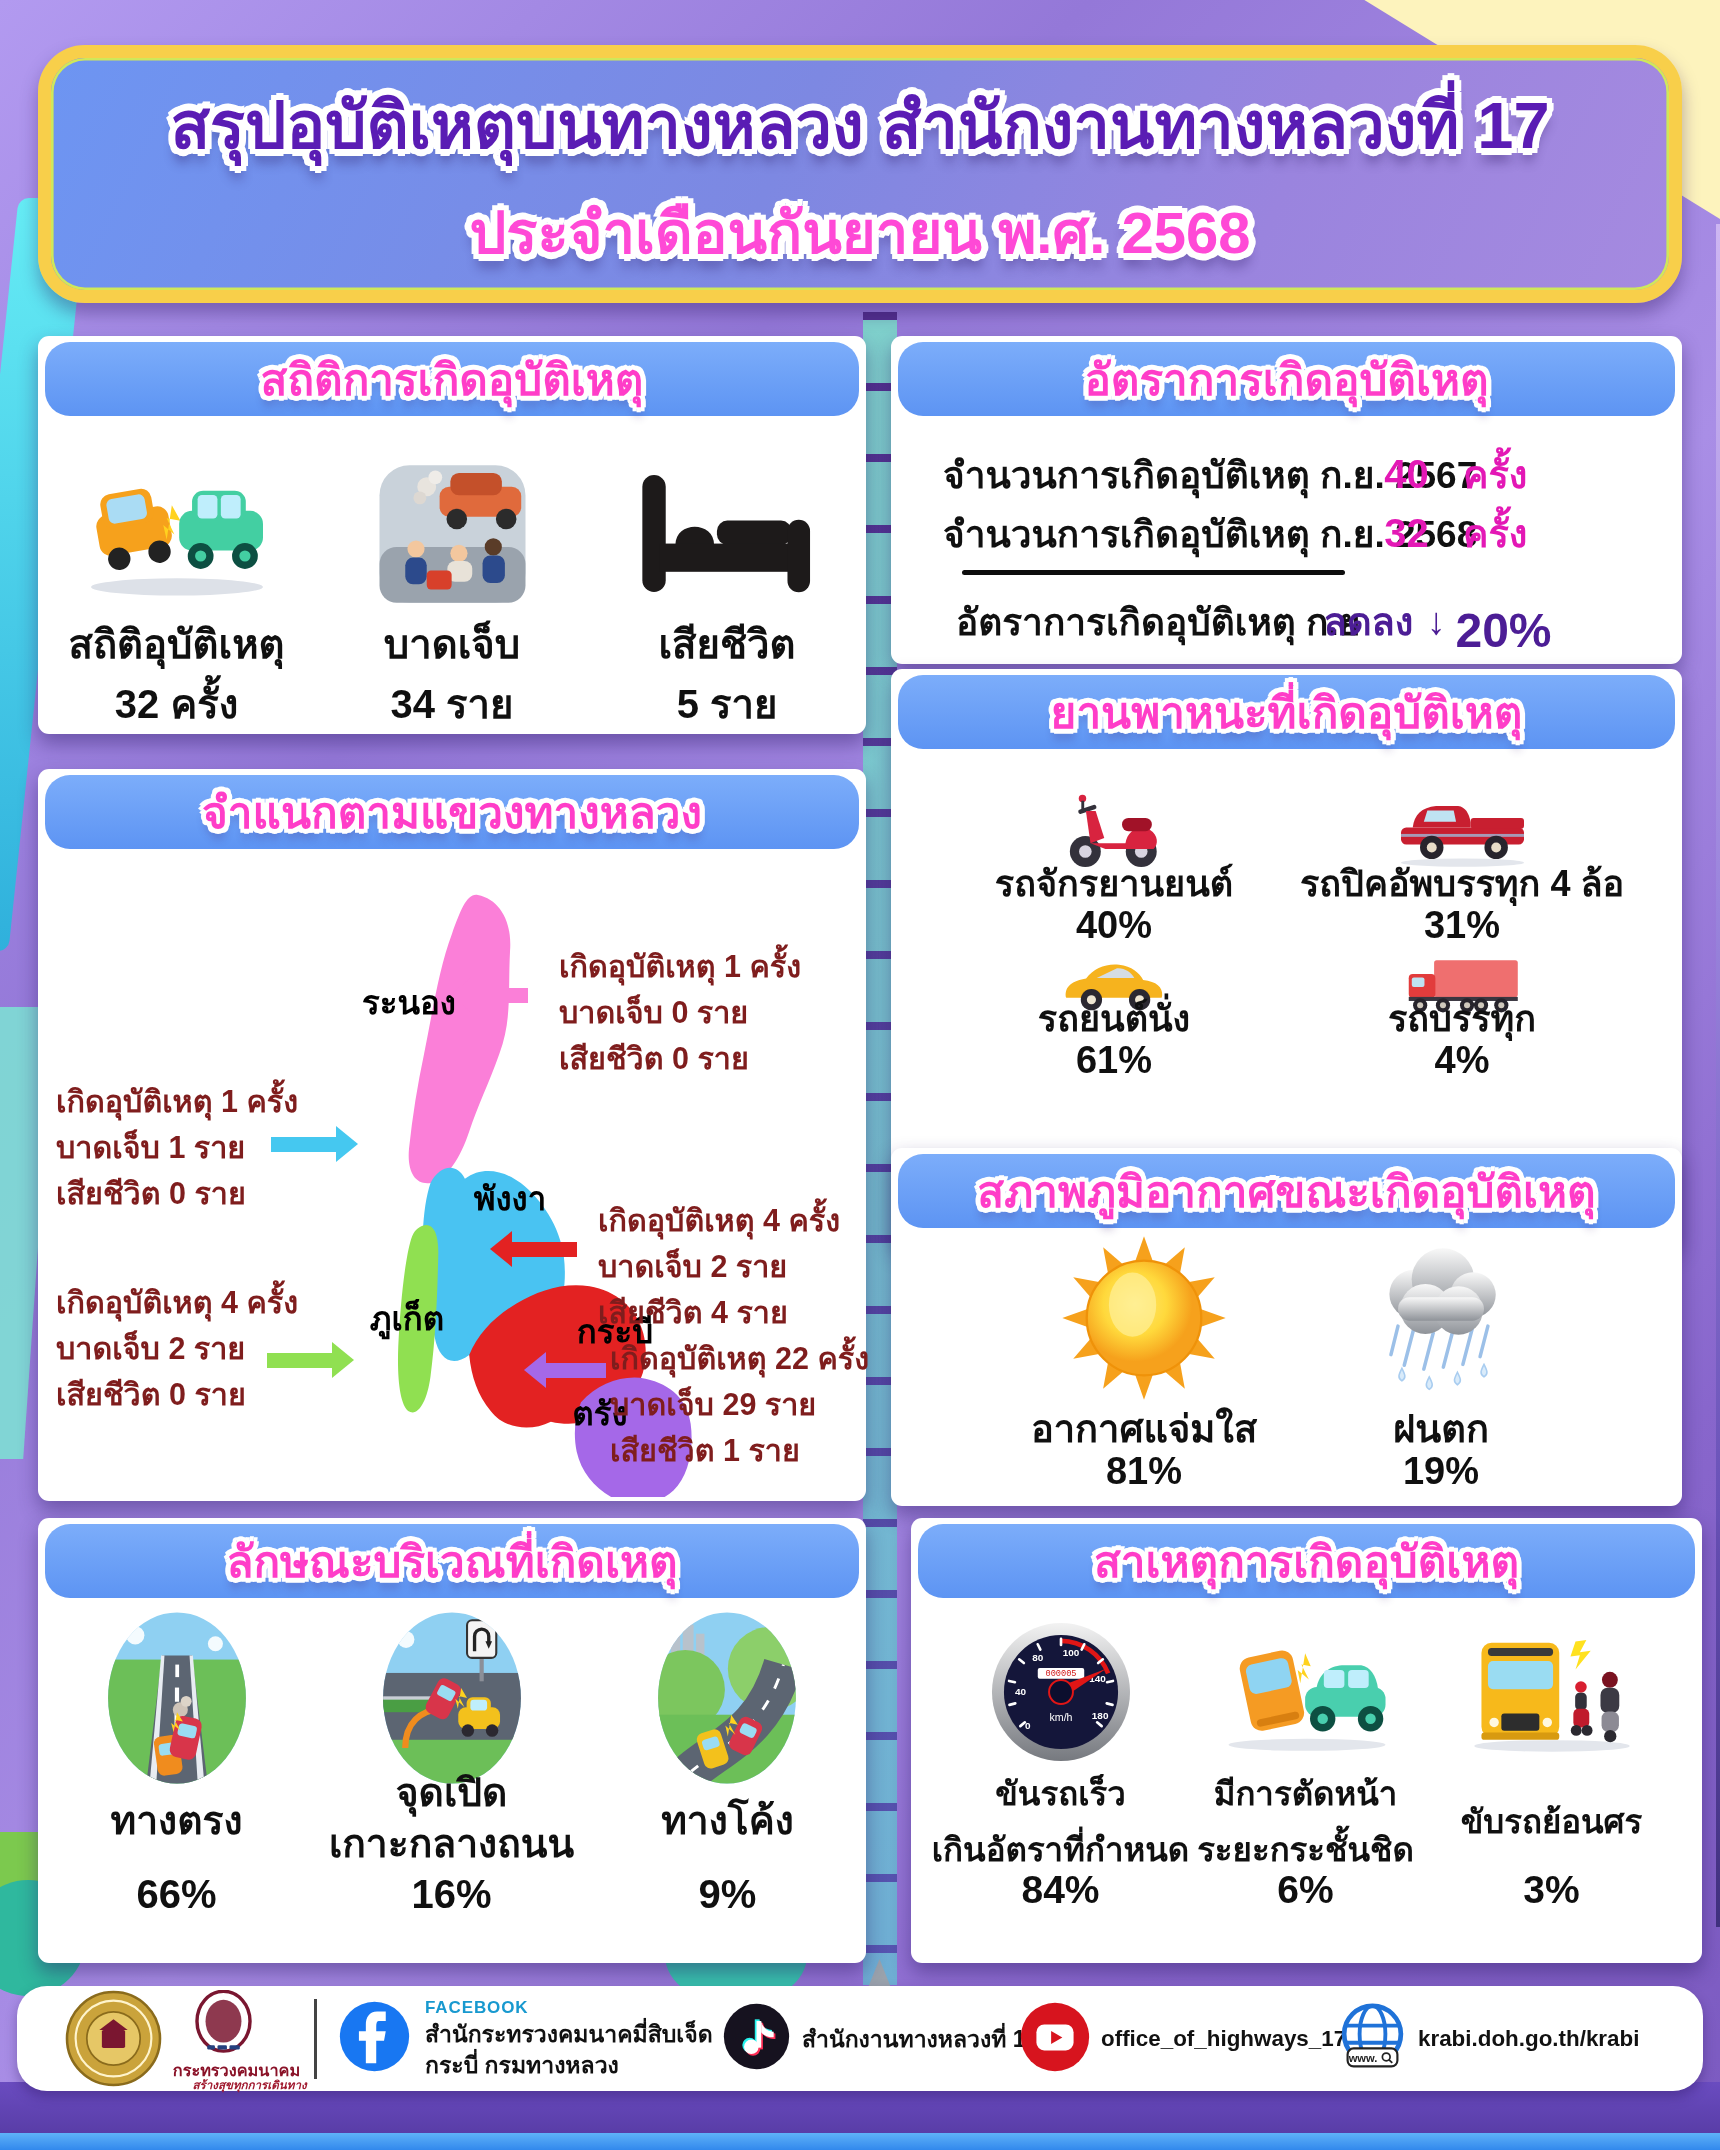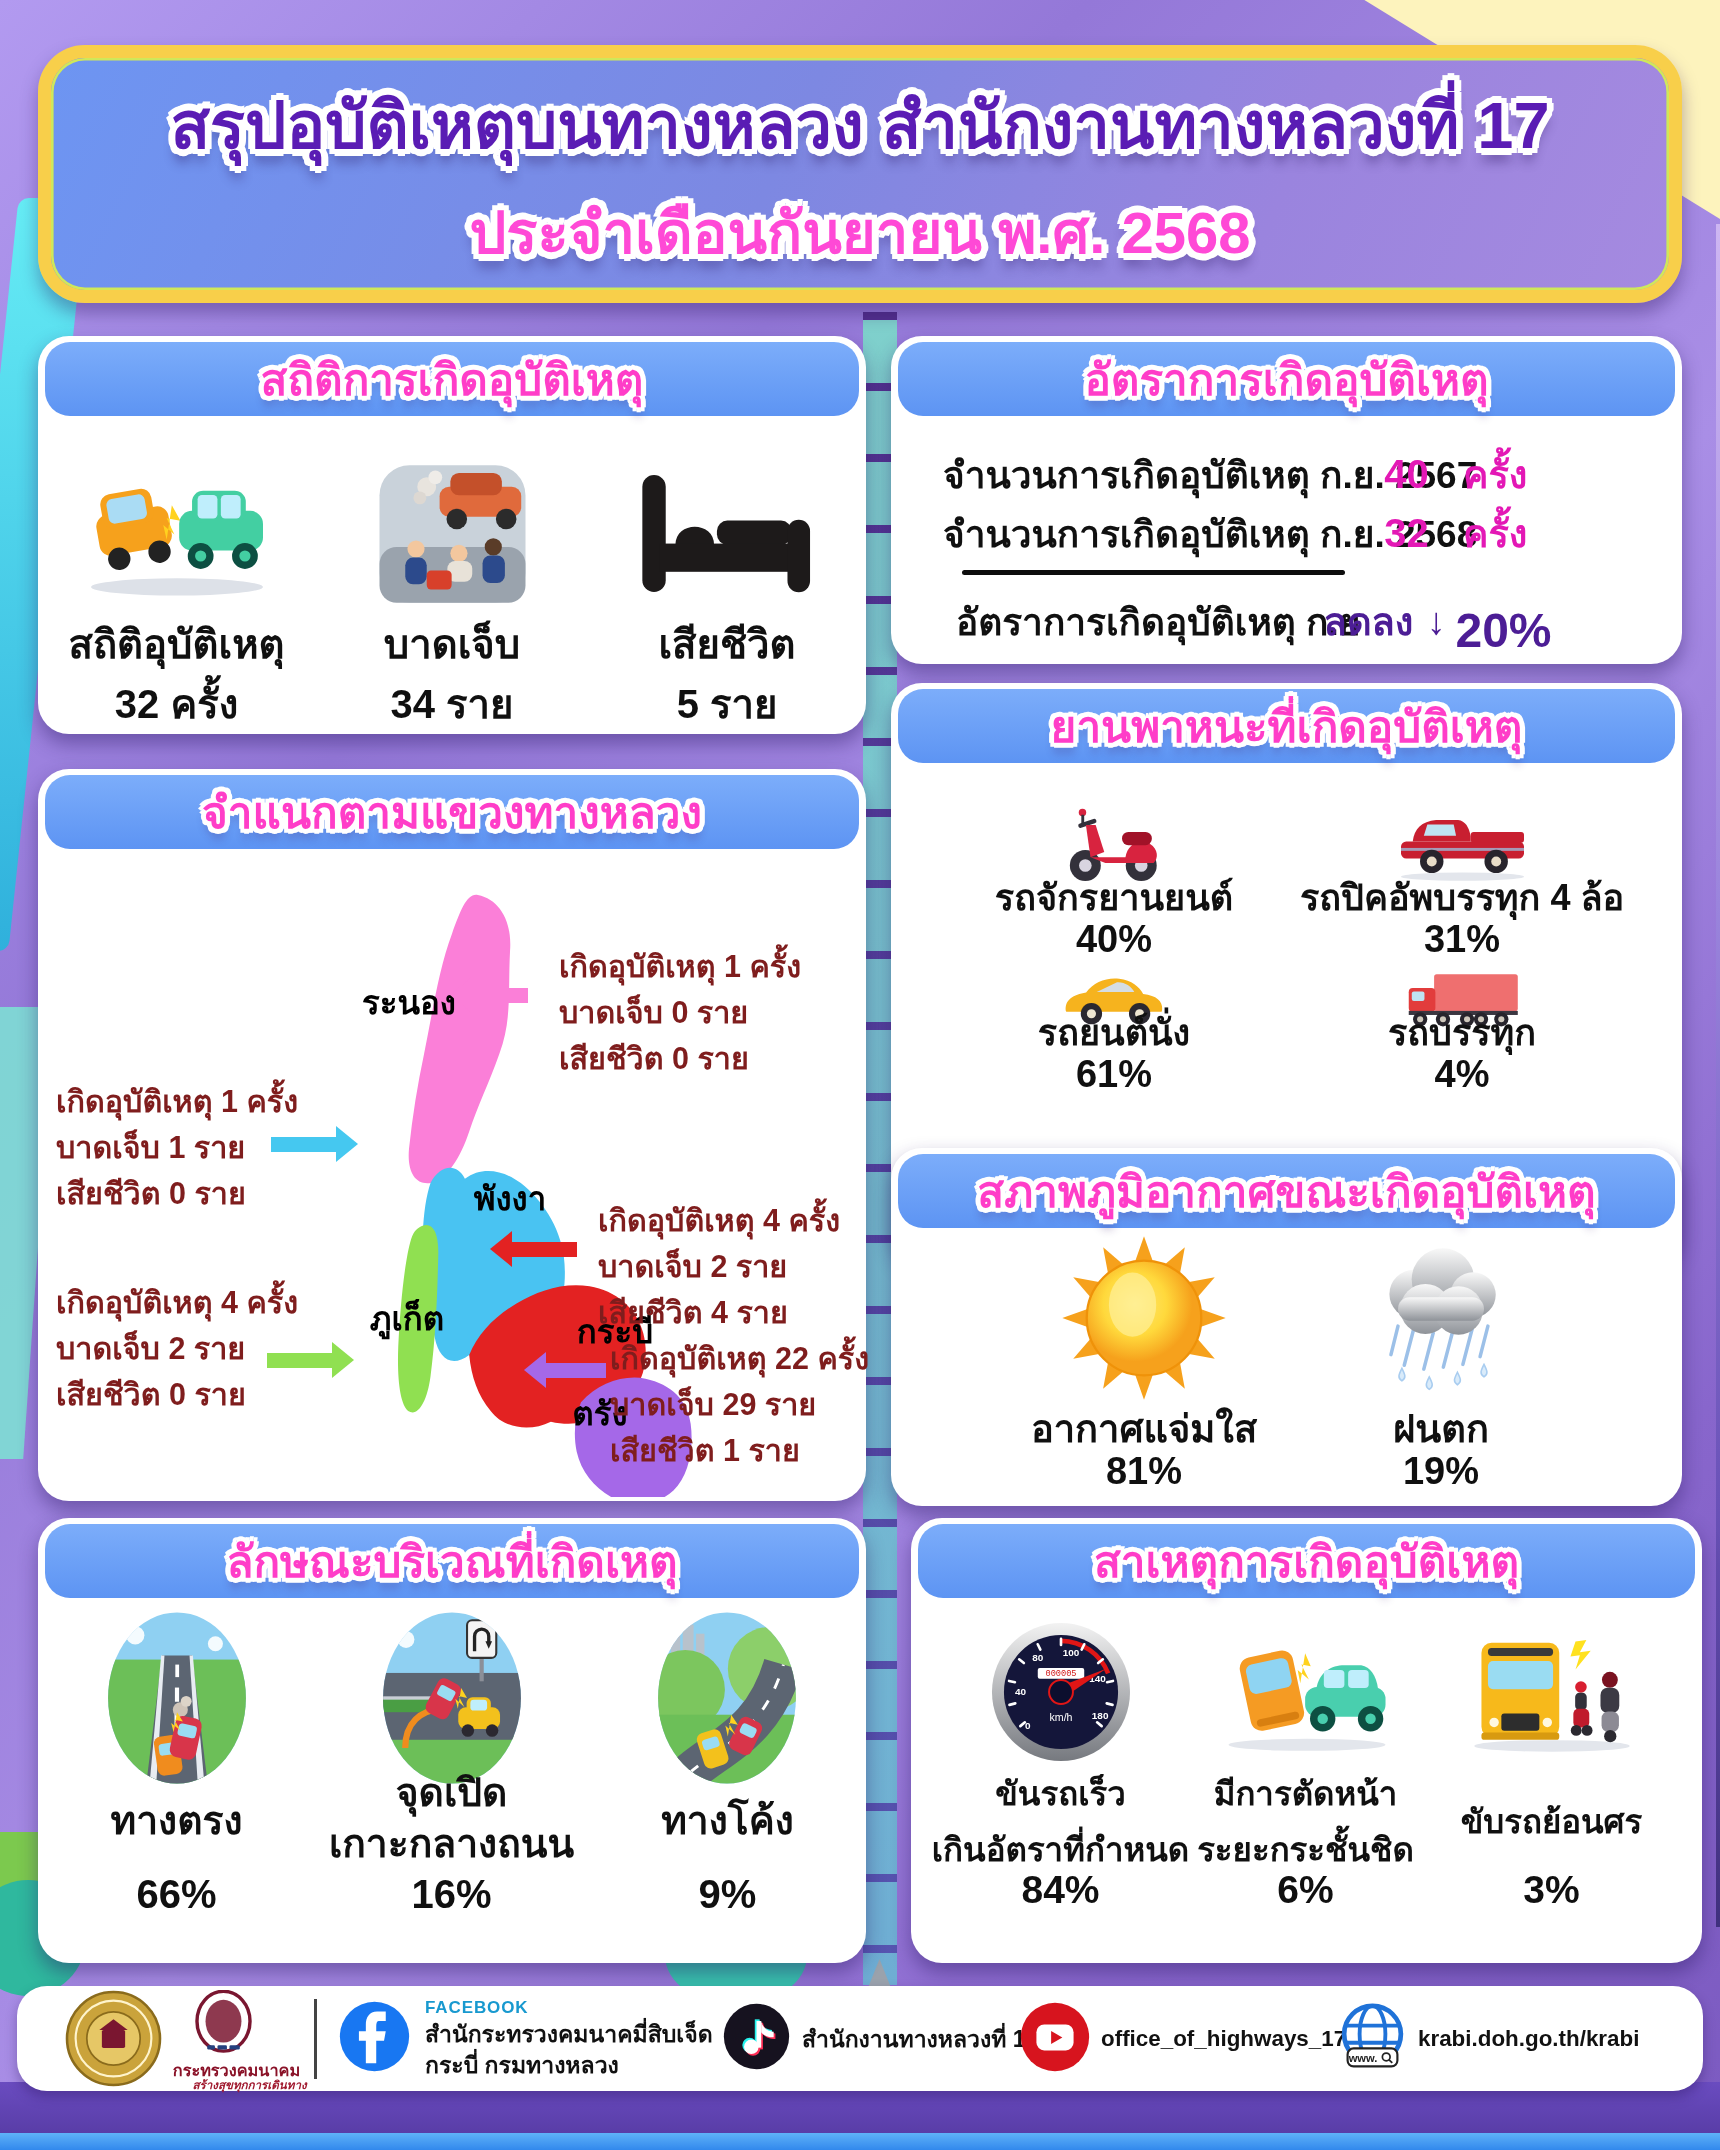--- a/index.html
+++ b/index.html
@@ -2,21 +2,21 @@
 <html style="font-size:6.9px"><head>
 <meta charset="utf-8">
 <style>
   html,body{margin:0;padding:0;}
   body{font-family:"Liberation Sans","DejaVu Sans",sans-serif;}
   .stage{position:relative;width:1721px;height:2151px;overflow:hidden;
          background:linear-gradient(135deg,#b29af0 0%,#9478d8 28%,#a98ee6 55%,#8866cc 80%,#7b5ac0 100%);padding-left:20px;}
   .abs{position:absolute;}
   .ctr{display:flex;align-items:center;justify-content:center;text-align:center;white-space:nowrap;}
   .left{display:flex;align-items:center;text-align:left;white-space:nowrap;}
-  .panel{position:absolute;background:#ffffff;border-radius:31px;
+  .panel{position:absolute;background:#ffffff;border-radius:11px;
          box-shadow:0 9.5px 19px rgba(44,24,98,.42);}
   .panel-header{position:absolute;left:6.9px;right:6.9px;top:6px;height:74px;border-radius:25px;
          background:linear-gradient(180deg,#7cadfa 0%,#5d94f3 100%);
          display:flex;align-items:center;justify-content:center;}
   .hdr-text{font-size:44px;font-weight:800;color:#ff3dc8;}
   .ow{text-shadow:5.2px 0 0 #fff,-5.2px 0 0 #fff,0 5.2px 0 #fff,0 -5.2px 0 #fff,
        3.9px 3.9px 0 #fff,-3.9px 3.9px 0 #fff,3.9px -3.9px 0 #fff,-3.9px -3.9px 0 #fff,0 9.5px 8.6px rgba(60,30,110,.30);}
   .owl{text-shadow:6.9px 0 0 #fff,-6.9px 0 0 #fff,0 6.9px 0 #fff,0 -6.9px 0 #fff,
        5.2px 5.2px 0 #fff,-5.2px 5.2px 0 #fff,5.2px -5.2px 0 #fff,-5.2px -5.2px 0 #fff,0 13px 11.2px rgba(40,18,90,.45);}
   .blk{color:#101010;font-weight:700;}
@@ -130,21 +130,21 @@
     <div class="abs left blk" style="left:52px;top:171px;width:430px;height:52px;font-size:37px;">จำนวนการเกิดอุบัติเหตุ ก.ย. 2568</div>
     <div class="abs ctr mag" style="left:477px;top:171px;width:77px;height:52px;font-size:40px;">32</div>
     <div class="abs left mag" style="left:572px;top:171px;width:112px;height:52px;font-size:38px;">ครั้ง</div>
     <div class="abs" style="left:71px;top:234px;width:383px;height:5.2px;background:#0d0d0d;border-radius:2.6px;"></div>
     <div class="abs left blk" style="left:65px;top:259px;width:387px;height:52px;font-size:37px;">อัตราการเกิดอุบัติเหตุ  ก.ย</div>
     <div class="abs ctr grn" style="left:430px;top:259px;width:95px;height:52px;font-size:38px;">ลดลง</div>
     <div class="abs ctr grn" style="left:528px;top:259px;width:34px;height:52px;font-size:38px;">↓</div>
     <div class="abs ctr grn" style="left:563px;top:268px;width:99px;height:52px;font-size:48px;">20%</div>
   </div>
 
-  <div class="panel" style="left:891px;top:683px;width:791px;height:577px;">
+  <div class="panel" style="left:891px;top:669px;width:791px;height:577px;">
     <div class="panel-header">
       <span class="hdr-text ow">ยานพาหนะที่เกิดอุบัติเหตุ</span>
     </div>
     <div class="abs ctr" style="left:111px;top:120px;width:224px;height:82px;">
       <svg width="142" height="86" viewBox="0 0 420 300">
         <circle cx="110" cy="225" r="54" fill="#33313b"></circle>
           <circle cx="110" cy="225" r="22" fill="#d8d4e0"></circle>
         <circle cx="305" cy="225" r="54" fill="#33313b"></circle>
           <circle cx="305" cy="225" r="22" fill="#d8d4e0"></circle>
         <circle cx="100" cy="40" r="13" fill="#d8233f"></circle>

